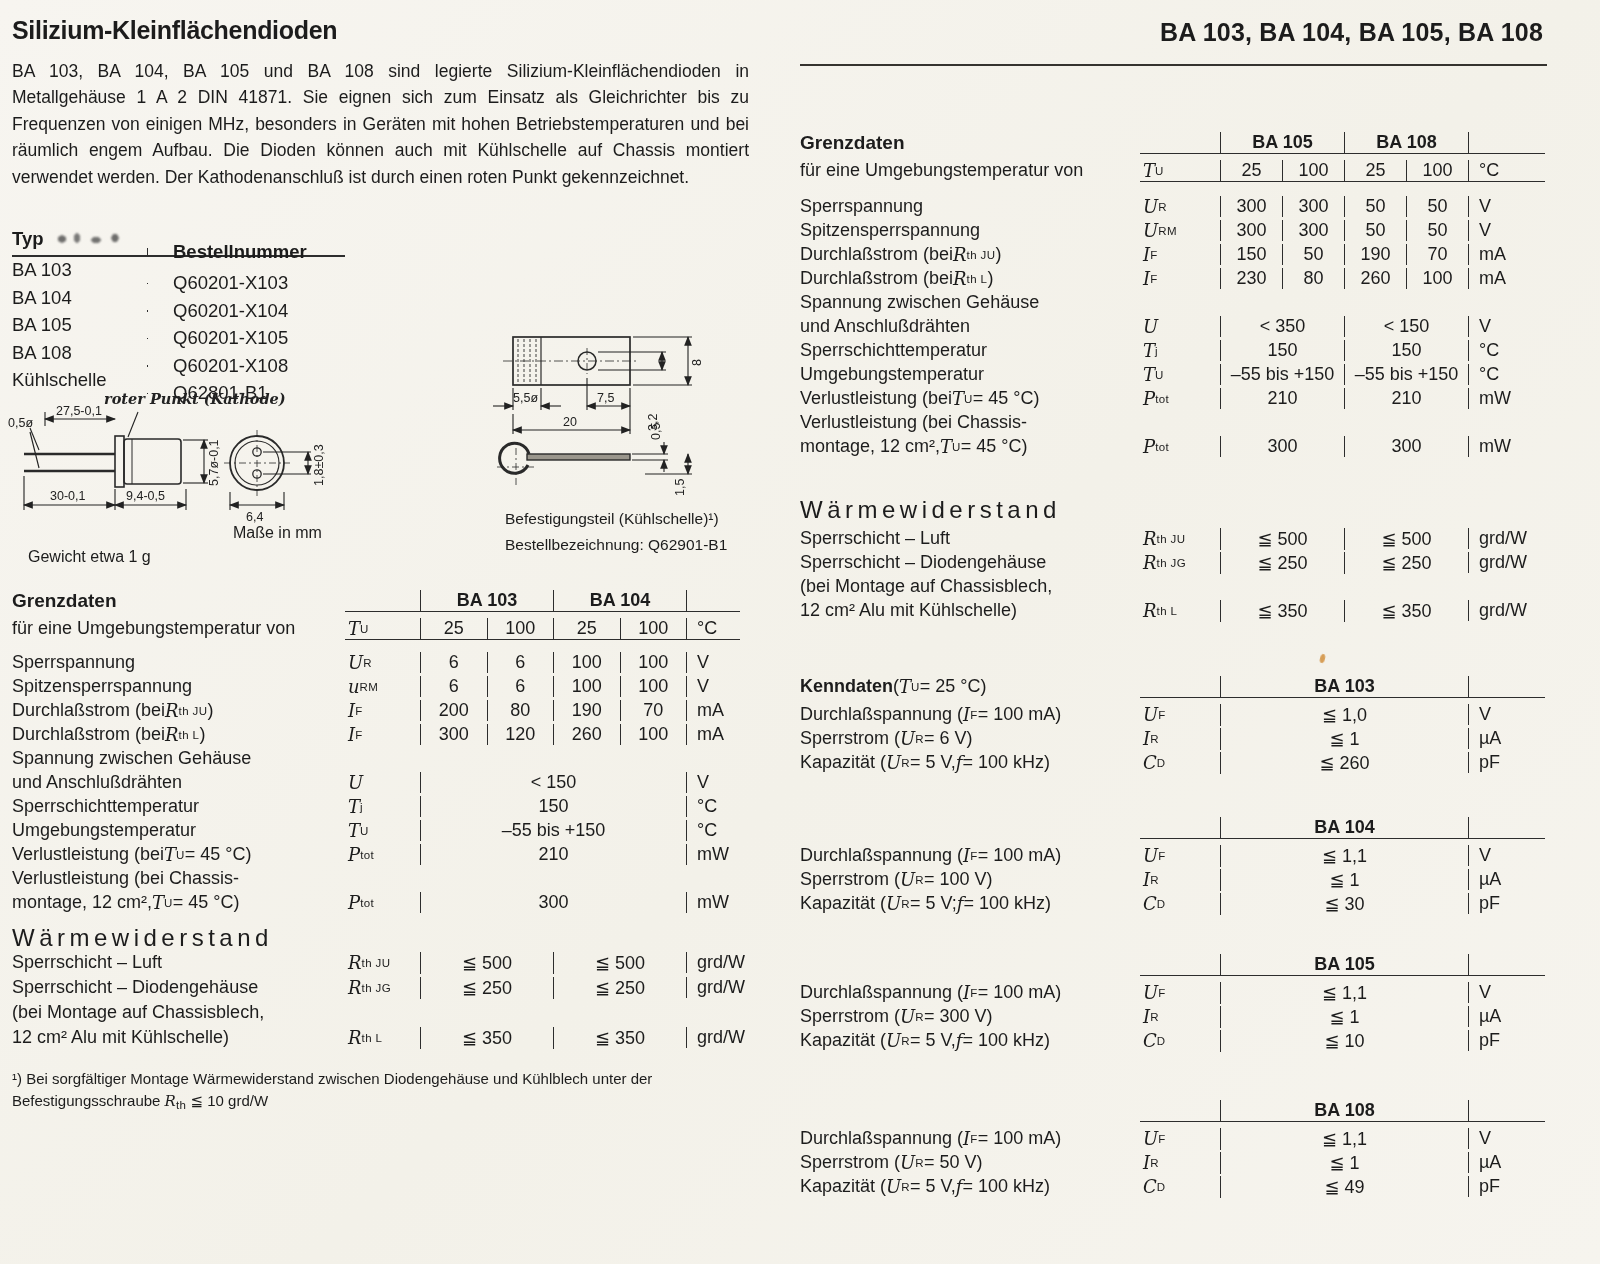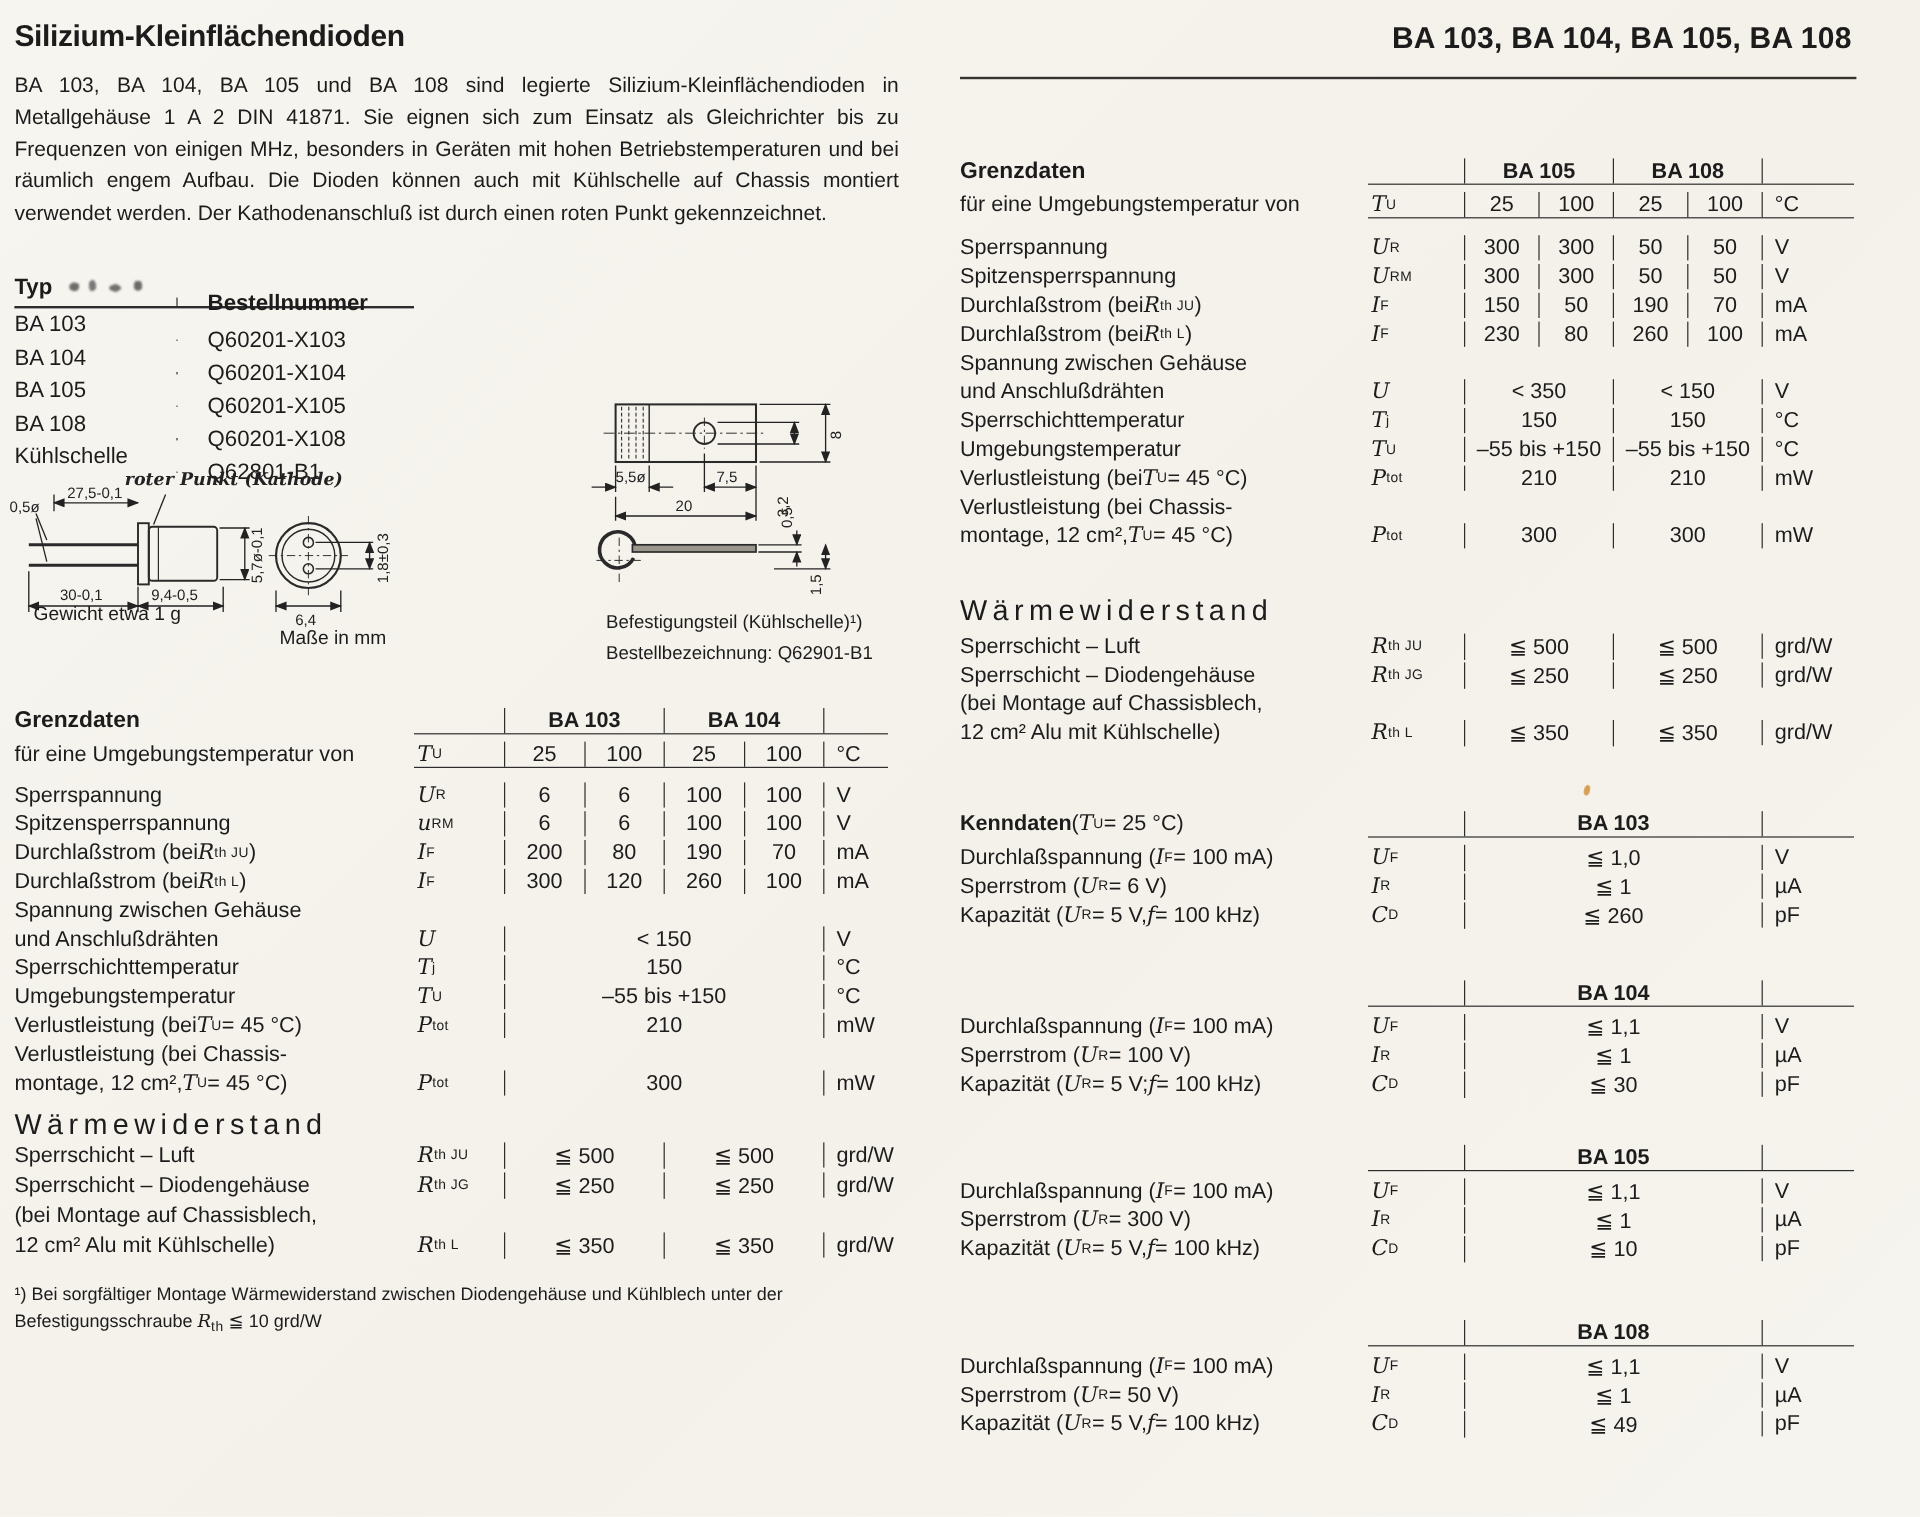--- a/index.html
+++ b/index.html
@@ -155,21 +155,21 @@
   <text x="0" y="41">0,5ø</text>
   <text x="48" y="29">27,5-0,1</text>
   <text class="it" x="96" y="18">roter Punkt (Kathode)</text>
   <text transform="translate(210,100) rotate(-90)">5,7ø-0,1</text>
   <text x="42" y="114">30-0,1</text>
   <text x="118" y="114">9,4-0,5</text>
   <text x="238" y="135">6,4</text>
   <text transform="translate(315,100) rotate(-90)">1,8±0,3</text>
 </svg>
 
-<div class="abs caption" style="left:28px; top:504px;">Gewicht etwa 1 g</div>
+<div class="abs caption" style="left:28px; top:548px;">Gewicht etwa 1 g</div>
 <div class="abs caption" style="left:233px; top:524px;">Maße in mm</div>
 
 <svg class="abs" style="left:485px; top:296px;" width="300" height="202" viewBox="0 0 300 202">
   <g stroke="#2a2a2a" fill="none">
     <rect x="28" y="41" width="117" height="48" stroke-width="1.7"></rect>
     <line x1="56" y1="41" x2="56" y2="89" stroke-width="1.2"></line>
     <line x1="33" y1="43" x2="33" y2="87" stroke-width=".9" stroke-dasharray="3 2"></line>
     <line x1="39" y1="43" x2="39" y2="87" stroke-width=".9" stroke-dasharray="3 2"></line>
     <line x1="45" y1="43" x2="45" y2="87" stroke-width=".9" stroke-dasharray="3 2"></line>
     <line x1="51" y1="43" x2="51" y2="87" stroke-width=".9" stroke-dasharray="3 2"></line>

